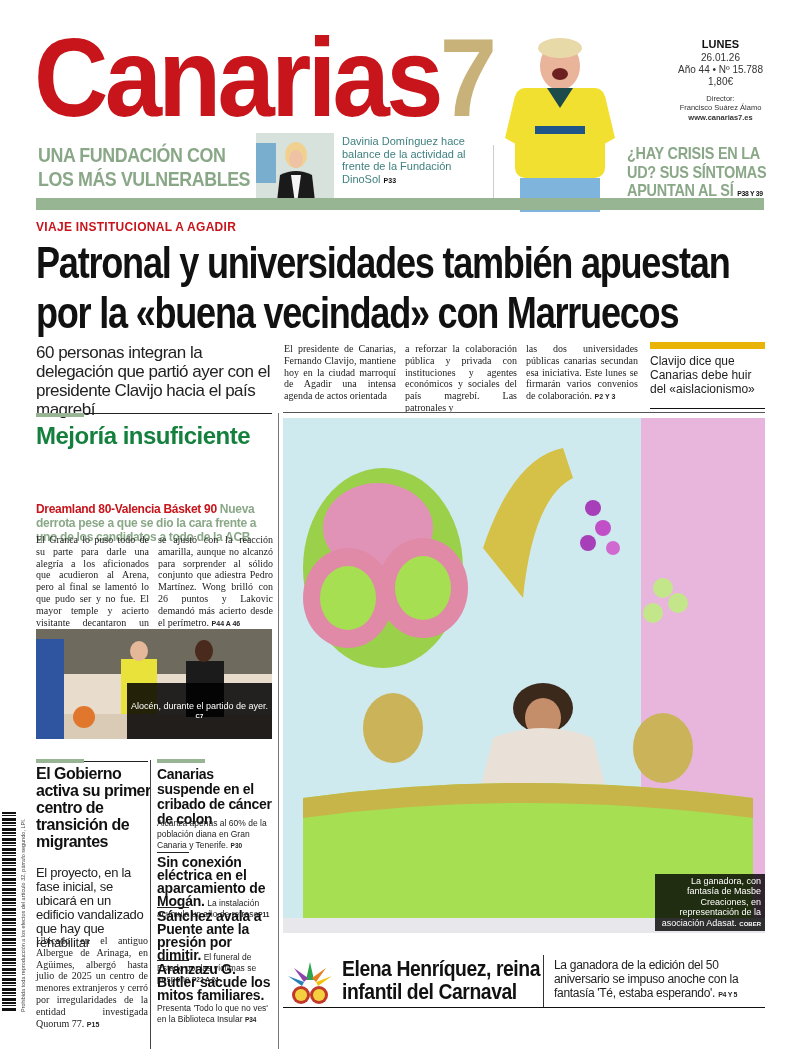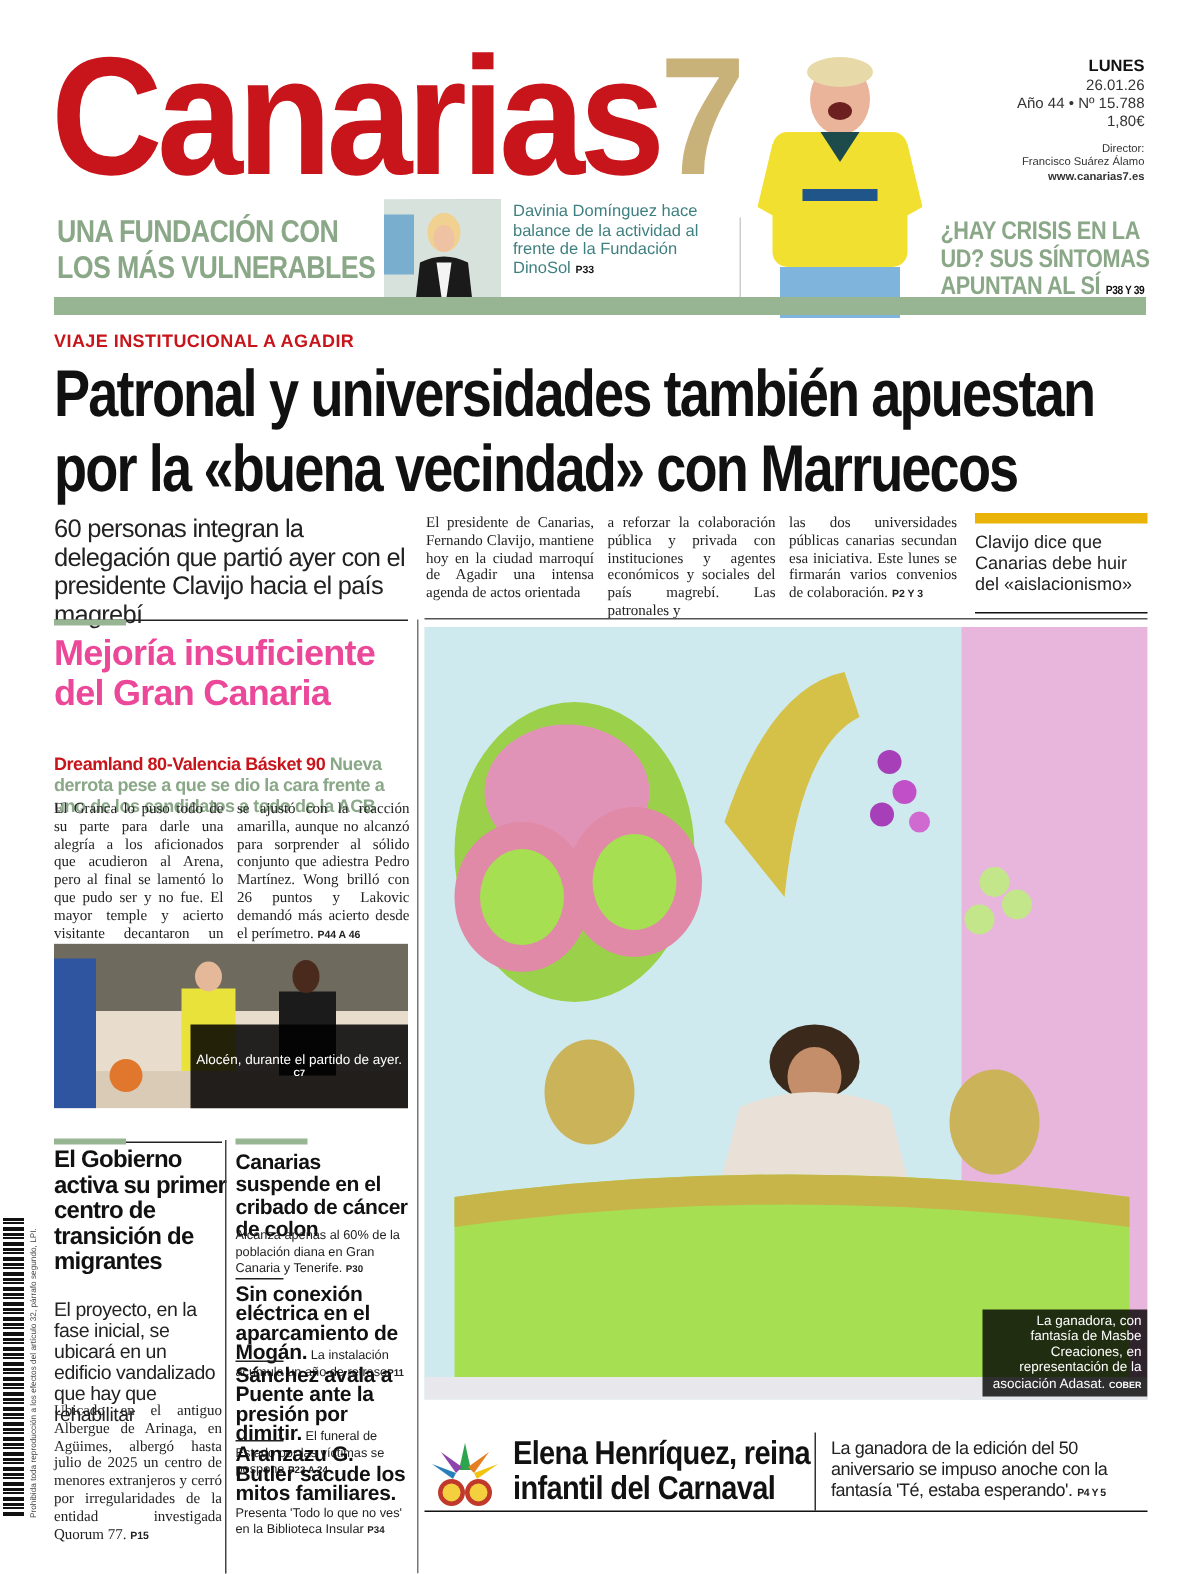--- a/index.html
+++ b/index.html
@@ -3,21 +3,21 @@
 <meta charset="utf-8">
 <style>
   * { box-sizing: border-box; margin: 0; padding: 0; }
   html, body { width: 799px; height: 1049px; background: #fff; overflow: hidden; }
   body { position: relative; font-family: "Liberation Sans", sans-serif; color: #1a1a1a; }
   .abs { position: absolute; }
 
   
   .logo { left: 34px; top: 22px; font-family: "Liberation Sans", sans-serif; font-weight: 700; font-size: 112px; line-height: 1; letter-spacing: -4px; color: #c8141b; transform: scaleX(0.92); transform-origin: left top; }
   .logo .seven { color: #c9b27a; }
-  .meta { right: 36px; top: 38px; text-align: right; font-size: 10px; line-height: 12px; color: #333; }
+  .meta { right: 36px; top: 38px; text-align: center; font-size: 10px; line-height: 12px; color: #333; }
   .meta .day { font-weight: 700; font-size: 11px; color: #111; margin-bottom: 2px; }
   .meta .dir { margin-top: 6px; font-size: 7.5px; line-height: 9px; }
   .meta .web { font-weight: 700; font-size: 7.5px; }
 
   .player { left: 505px; top: 28px; width: 110px; height: 184px; }
   .promo-left { left: 38px; top: 143px; font-weight: 700; font-size: 21px; line-height: 24px; color: #8aa888; letter-spacing: -0.5px; transform: scaleX(0.85); transform-origin: left top; }
   .promo-photo { left: 256px; top: 133px; width: 78px; height: 77px; background: linear-gradient(135deg, #c8d8d0 0%, #9fb6ad 40%, #e8e8e4 100%); overflow: hidden; }
   .promo-text { left: 342px; top: 135px; font-size: 11px; line-height: 12.5px; color: #3e7f7f; }
   .promo-text .pg { font-size: 7px; font-weight: 700; color: #111; }
   .vdiv { left: 493px; top: 145px; width: 1px; height: 55px; background: #ccc; }
@@ -30,21 +30,21 @@
   .headline { left: 36px; top: 238px; font-weight: 700; font-size: 44px; line-height: 50px; color: #111; letter-spacing: -1.5px; transform: scaleX(0.82); transform-origin: left top; white-space: nowrap; }
   .subhead { left: 36px; top: 343px; width: 240px; font-size: 17px; line-height: 19px; color: #222; letter-spacing: -0.5px; }
   .body-col { font-family: "Liberation Serif", serif; font-size: 10px; line-height: 11.8px; color: #222; text-align: justify; }
   .body-col .pg { font-family: "Liberation Sans", sans-serif; font-size: 7px; font-weight: 700; }
   .sidebar-quote { left: 650px; top: 342px; width: 115px; border-top: 7px solid #eab308; padding-top: 5px; font-size: 12px; line-height: 14px; color: #222; }
   .rule-q { left: 650px; top: 408px; width: 115px; height: 1px; background: #111; }
 
   
   .topline { left: 36px; top: 413px; width: 236px; height: 1px; background: #222; }
   .accent { width: 48px; height: 4px; background: #98b593; }
-  .basket-title { left: 36px; top: 422px; font-weight: 700; font-size: 24px; line-height: 27px; color: #ec4899; letter-spacing: -0.5px; }
+  .basket-title { left: 36px; top: 422px; font-weight: 700; font-size: 24px; line-height: 27px; color: #15803d; letter-spacing: -0.5px; }
   .basket-sub { left: 36px; top: 502px; width: 240px; font-weight: 700; font-size: 12px; line-height: 14px; color: #8aa888; letter-spacing: -0.3px; }
   .basket-sub .red { color: #c8141b; }
   .basket-photo { left: 36px; top: 629px; width: 236px; height: 110px; overflow: hidden; }
   .caption-box { right: 0; bottom: 0; background: rgba(0,0,0,0.85); color: #fff; font-size: 9px; line-height: 10px; padding: 18px 4px; text-align: center; }
   .vline-mid { left: 278px; top: 413px; width: 1px; height: 636px; background: #777; }
 
   
   .gob-title { left: 36px; top: 765px; font-weight: 700; font-size: 16px; line-height: 17px; color: #111; letter-spacing: -0.5px; }
   .gob-sub { left: 36px; top: 866px; width: 112px; font-size: 13px; line-height: 14px; color: #222; letter-spacing: -0.3px; }
   .gob-body { left: 36px; top: 935px; width: 112px; }
@@ -131,21 +131,20 @@
 <div class="abs body-col" style="left:284px;top:343px;width:112px;">El presidente de Canarias, Fernando Clavijo, mantiene hoy en la ciudad marroquí de Agadir una intensa agenda de actos orientada</div>
 <div class="abs body-col" style="left:405px;top:343px;width:112px;">a reforzar la colaboración pública y privada con instituciones y agentes económicos y sociales del país magrebí. Las patronales y</div>
 <div class="abs body-col" style="left:526px;top:343px;width:112px;"><span>las dos universidades públicas canarias secundan esa iniciativa. Este lunes se firmarán varios convenios de colaboración.</span> <span class="pg">P2 Y 3</span></div>
 <div class="abs sidebar-quote">Clavijo dice que Canarias debe huir del «aislacionismo»</div>
 <div class="abs rule-q"></div>
 
 <div class="abs topline"></div>
 <div class="abs accent" style="left:36px;top:413px;"></div>
 <div class="abs basket-title">
   <div>Mejoría insuficiente</div>
-  <div>del Gran Canaria</div>
 </div>
 <div class="abs basket-sub">
   <span class="red">Dreamland 80-Valencia Básket 90</span>
   <span>Nueva derrota pese a que se dio la cara frente a uno de los candidatos a todo de la ACB</span>
 </div>
 <div class="abs body-col" style="left:36px;top:534px;width:113px;">El Granca lo puso todo de su parte para darle una alegría a los aficionados que acudieron al Arena, pero al final se lamentó lo que pudo ser y no fue. El mayor temple y acierto visitante decantaron un encuentro que</div>
 <div class="abs body-col" style="left:158px;top:534px;width:115px;"><span>se ajustó con la reacción amarilla, aunque no alcanzó para sorprender al sólido conjunto que adiestra Pedro Martínez. Wong brilló con 26 puntos y Lakovic demandó más acierto desde el perímetro.</span> <span class="pg">P44 A 46</span></div>
 <div class="abs basket-photo">
   <svg width="236" height="110" viewBox="0 0 236 110">
     <rect width="236" height="110" fill="#d9cbb6"></rect>

